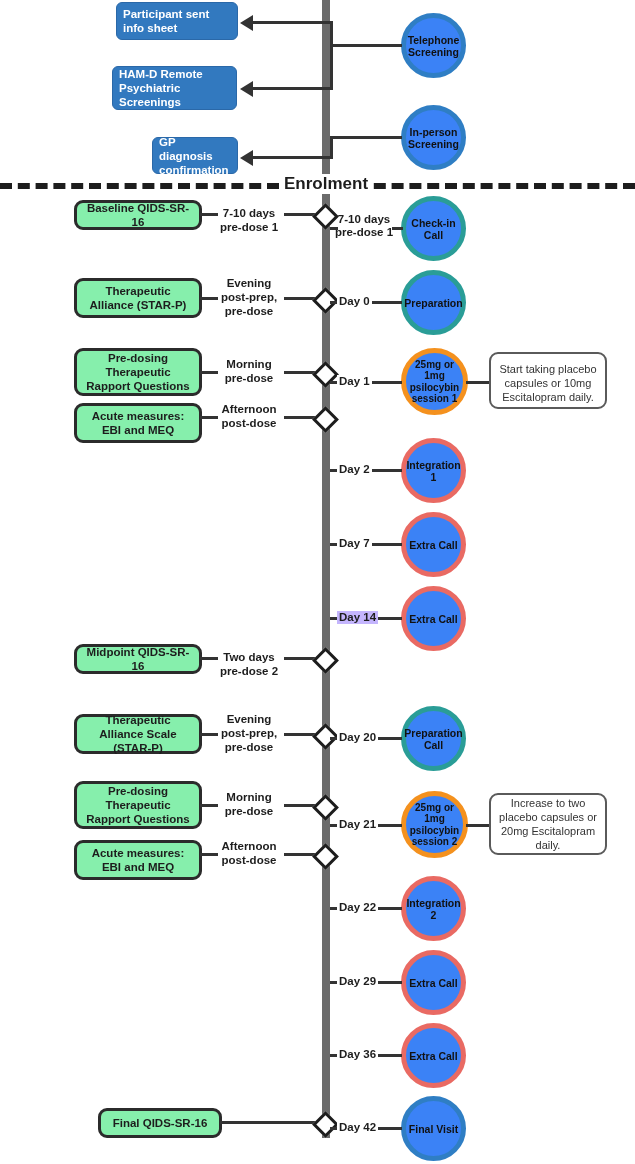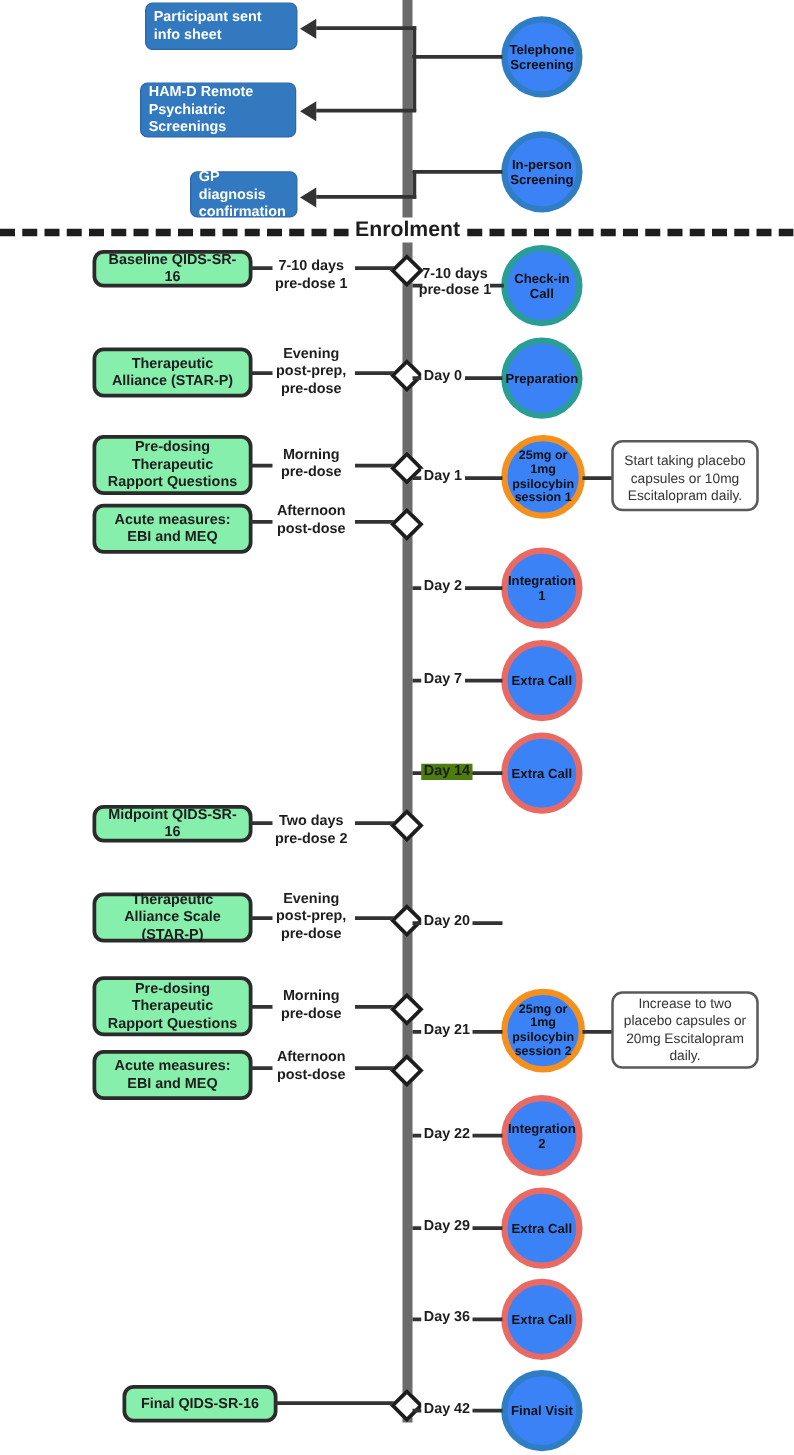--- a/index.html
+++ b/index.html
@@ -173,41 +173,44 @@
   <div class="circ red" style="left:401px;top:512px;width:65px;height:65px;">
     <span>Extra Call</span>
   </div>
   <div class="hline" style="left:330px;top:543px;width:72px;"></div>
   <div class="daylbl" style="left:337px;top:537px;background:#fff;padding:0 2px;">Day 7</div>
 
   <div class="circ red" style="left:401px;top:586px;width:65px;height:65px;">
     <span>Extra Call</span>
   </div>
   <div class="hline" style="left:330px;top:617px;width:72px;"></div>
-  <div class="daylbl" style="left:337px;top:611px;background:#4d7c0f;padding:0 2px;">Day 14</div>
+  <div class="daylbl" style="left:337px;top:611px;background:#c4b5fd;padding:0 2px;">Day 14</div>
 
   <div class="wbox" style="left:74px;top:644px;width:128px;height:30px;">
     <span>Midpoint QIDS-SR-16</span>
   </div>
   <div class="hline" style="left:200px;top:657px;width:18px;"></div>
   <div class="hline" style="left:284px;top:657px;width:36px;"></div>
   <div class="lbl" style="left:213px;top:650px;width:72px;text-align:center;">Two days
 pre-dose 2</div>
   <div class="diamond" style="left:316px;top:651px;"></div>
 
   <div class="wbox" style="left:74px;top:714px;width:128px;height:40px;">
     <span>Therapeutic Alliance Scale (STAR-P)</span>
   </div>
   <div class="hline" style="left:200px;top:733px;width:18px;"></div>
   <div class="hline" style="left:284px;top:733px;width:36px;"></div>
   <div class="lbl" style="left:213px;top:712px;width:72px;">Evening
 post-prep,
 pre-dose</div>
   <div class="diamond" style="left:316px;top:727px;"></div>
 
+  <div class="circ teal" style="left:401px;top:706px;width:65px;height:65px;">
+    <span>Preparation Call</span>
+  </div>
   <div class="hline" style="left:330px;top:737px;width:72px;"></div>
   <div class="daylbl" style="left:337px;top:731px;background:#fff;padding:0 2px;">Day 20</div>
 
   <div class="wbox" style="left:74px;top:781px;width:128px;height:48px;">
     <span>Pre-dosing Therapeutic Rapport Questions</span>
   </div>
   <div class="hline" style="left:200px;top:804px;width:18px;"></div>
   <div class="hline" style="left:284px;top:804px;width:36px;"></div>
   <div class="lbl" style="left:213px;top:790px;width:72px;">Morning
 pre-dose</div>

